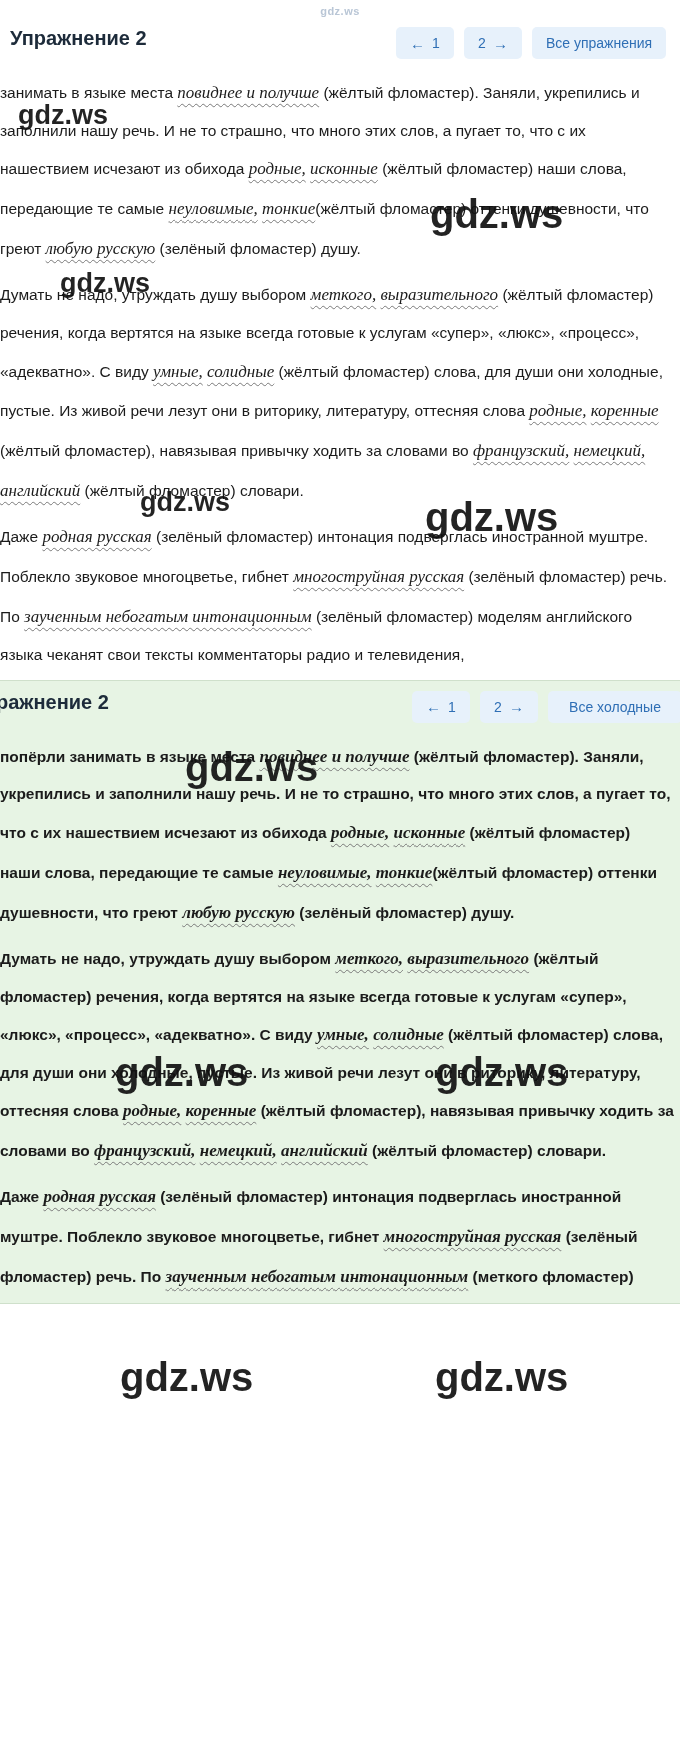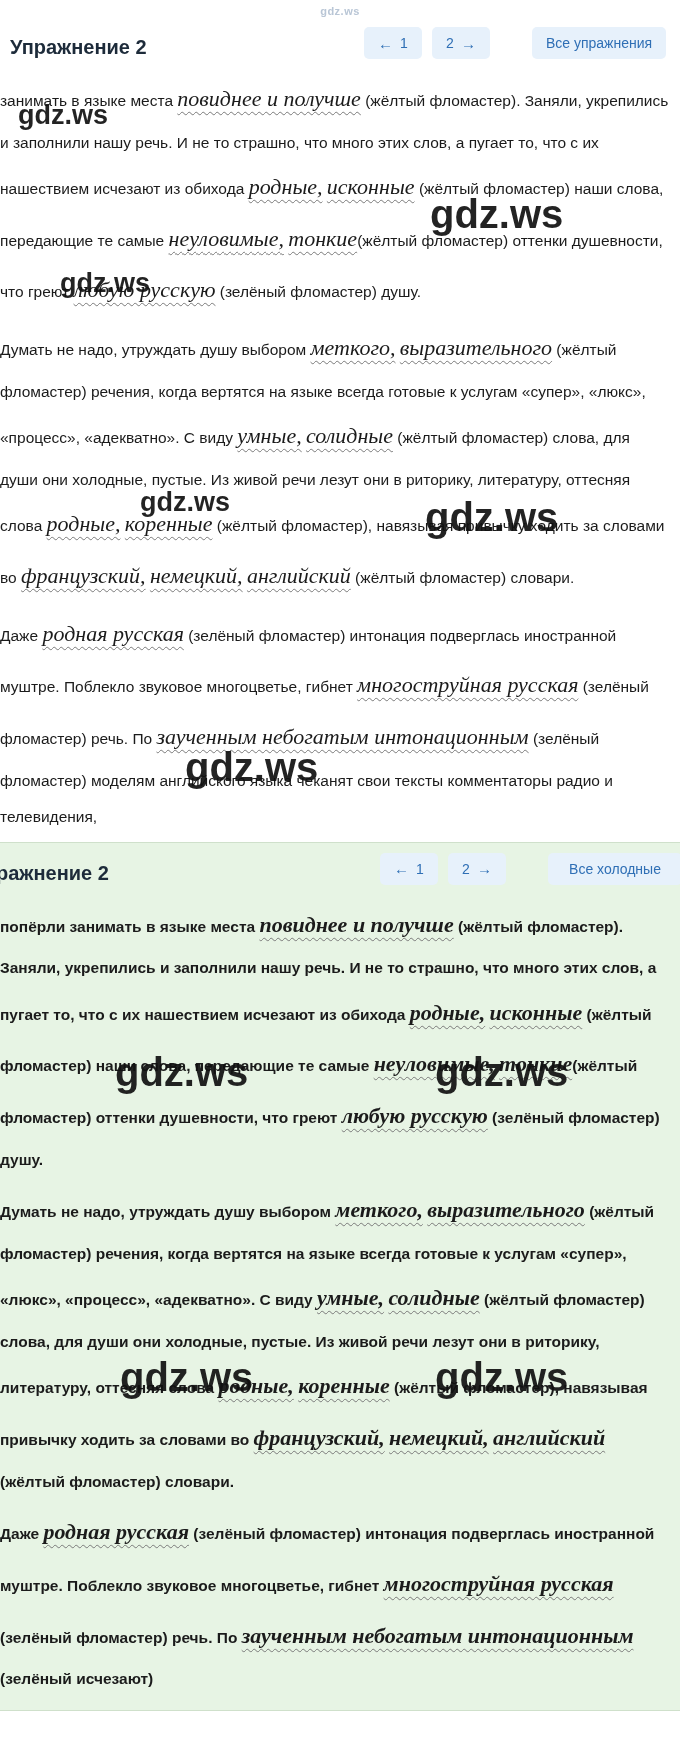--- a/index.html
+++ b/index.html
@@ -22,21 +22,21 @@
     color: #b9c6d6;
     font-size: 11px;
     letter-spacing: .5px;
     padding: 5px 0 2px 0;
     font-weight: 700;
   }
 
   
   .ex-header {
     display: flex;
-    align-items: flex-end;
+    align-items: flex-start;
     justify-content: space-between;
     padding: 8px 14px 10px 10px;
   }
   .ex-title {
     font-size: 20px;
     font-weight: 700;
     color: #1d2b3a;
   }
   .nav-group {
     display: flex;
@@ -53,60 +53,59 @@
     padding: 0 12px;
     font-size: 14px;
     display: flex;
     align-items: center;
     justify-content: center;
     gap: 7px;
     cursor: pointer;
     white-space: nowrap;
   }
   .nav-btn .arrow { font-size: 15px; line-height: 1; }
-  .nav-all { min-width: 134px; margin-left: 32px; }
+  .nav-all { min-width: 134px; }
 
   
   .doc {
     padding: 4px 10px 0 0;
     font-size: 15.5px;
     color: #1b1b1b;
     line-height: 2.35;
     position: relative;
     z-index: 2;
   }
   .doc p {
     margin: 0 0 6px 0;
     padding-left: 0;
   }
   .doc.second {
     padding-left: 0;
   }
   .ital {
     font-family: "Liberation Serif", serif;
     font-style: italic;
-    font-size: 22px;
+    font-size: 17px;
     position: relative;
     white-space: nowrap;
   }
   .wavy {
     text-decoration: underline;
     text-decoration-style: wavy;
     text-decoration-color: #7a7a7a;
     text-underline-offset: 5px;
     text-decoration-thickness: 1px;
   }
 
   
   .panel-green {
     background: #e7f4e4;
     border-top: 1px solid #cfe0cb;
     border-bottom: 1px solid #cfe0cb;
     margin-top: 6px;
-    padding-bottom: 6px;
     position: relative;
   }
   .panel-green .ex-header { padding-top: 10px; }
   .panel-green .doc { padding-right: 6px; font-weight: bold; }
 
   
   .clip-left { margin-left: -14px; }
   .clip-right-btn { margin-right: -16px; }
 
   
@@ -165,21 +164,21 @@
         <span class="arrow">→</span>
       </button>
       <button class="nav-btn nav-all clip-right-btn">
         <span>Все холодные</span>
       </button>
     </div>
   </div>
   <div class="doc second" id="doc-two">
       <p><span>попёрли занимать в языке места </span><span class="ital wavy">повиднее и получше</span><span> (жёлтый фломастер). Заняли, укрепились и заполнили нашу речь. И не то страшно, что много этих слов, а пугает то, что с их нашествием исчезают из обихода </span><span class="ital wavy">родные,</span><span>  </span><span class="ital wavy">исконные</span><span> (жёлтый фломастер) наши слова, передающие те самые </span><span class="ital wavy">неуловимые,</span><span>  </span><span class="ital wavy">тонкие</span><span>(жёлтый фломастер) оттенки душевности, что греют </span><span class="ital wavy">любую русскую</span><span> (зелёный фломастер) душу.</span></p>
       <p><span>Думать не надо, утруждать душу выбором </span><span class="ital wavy">меткого,</span><span>  </span><span class="ital wavy">выразительного</span><span> (жёлтый фломастер) речения, когда вертятся на языке всегда готовые к услугам «супер», «люкс», «процесс», «адекватно». С виду </span><span class="ital wavy">умные,</span><span>  </span><span class="ital wavy">солидные</span><span> (жёлтый фломастер) слова, для души они холодные, пустые. Из живой речи лезут они в риторику, литературу, оттесняя слова </span><span class="ital wavy">родные,</span><span>  </span><span class="ital wavy">коренные</span><span> (жёлтый фломастер), навязывая привычку ходить за словами во </span><span class="ital wavy">французский,</span><span>  </span><span class="ital wavy">немецкий,</span><span>  </span><span class="ital wavy">английский</span><span>  (жёлтый фломастер) словари.</span></p>
-      <p><span>Даже </span><span class="ital wavy">родная русская</span><span> (зелёный фломастер) интонация подверглась иностранной муштре. Поблекло звуковое многоцветье, гибнет </span><span class="ital wavy">многоструйная русская</span><span> (зелёный фломастер) речь. По </span><span class="ital wavy">заученным небогатым интонационным</span><span> (зелёный исчезают)</span></p>
+      <p><span>Даже </span><span class="ital wavy">родная русская</span><span> (зелёный фломастер) интонация подверглась иностранной муштре. Поблекло звуковое многоцветье, гибнет </span><span class="ital wavy">многоструйная русская</span><span> (зелёный фломастер) речь. По </span><span class="ital wavy">заученным небогатым интонационным</span><span> (меткого фломастер)</span></p>
     </div>
 </div>
 
 <div id="wm-layer">
     <div class="wm wm-md" style="left: 18px; top: 100px;">gdz.ws</div>
     <div class="wm wm-lg" style="left: 430px; top: 192px;">gdz.ws</div>
     <div class="wm wm-md" style="left: 60px; top: 268px;">gdz.ws</div>
     <div class="wm wm-md" style="left: 140px; top: 487px;">gdz.ws</div>
     <div class="wm wm-lg" style="left: 425px; top: 495px;">gdz.ws</div>
     <div class="wm wm-lg" style="left: 185px; top: 745px;">gdz.ws</div>

